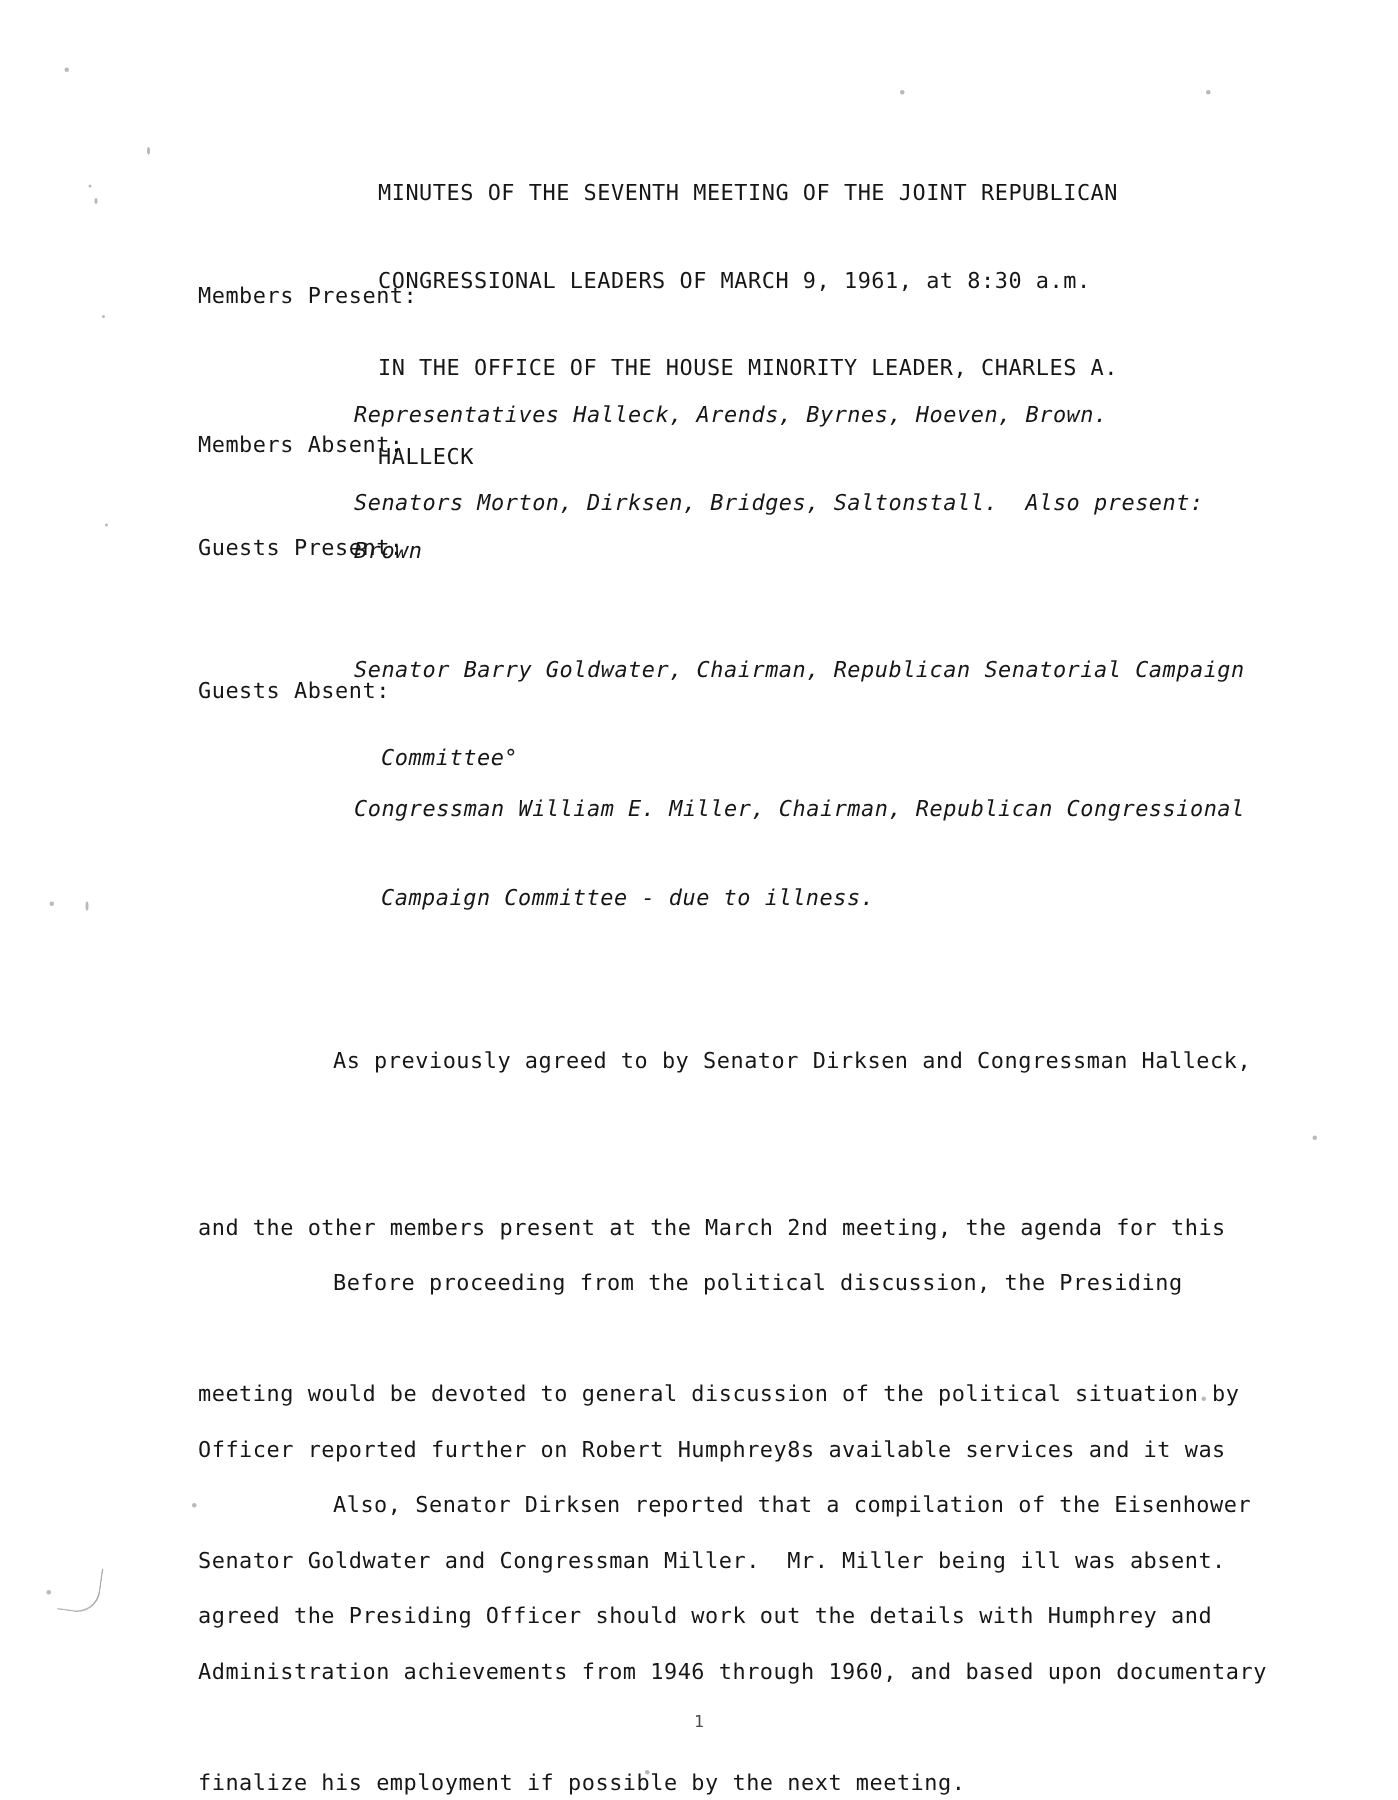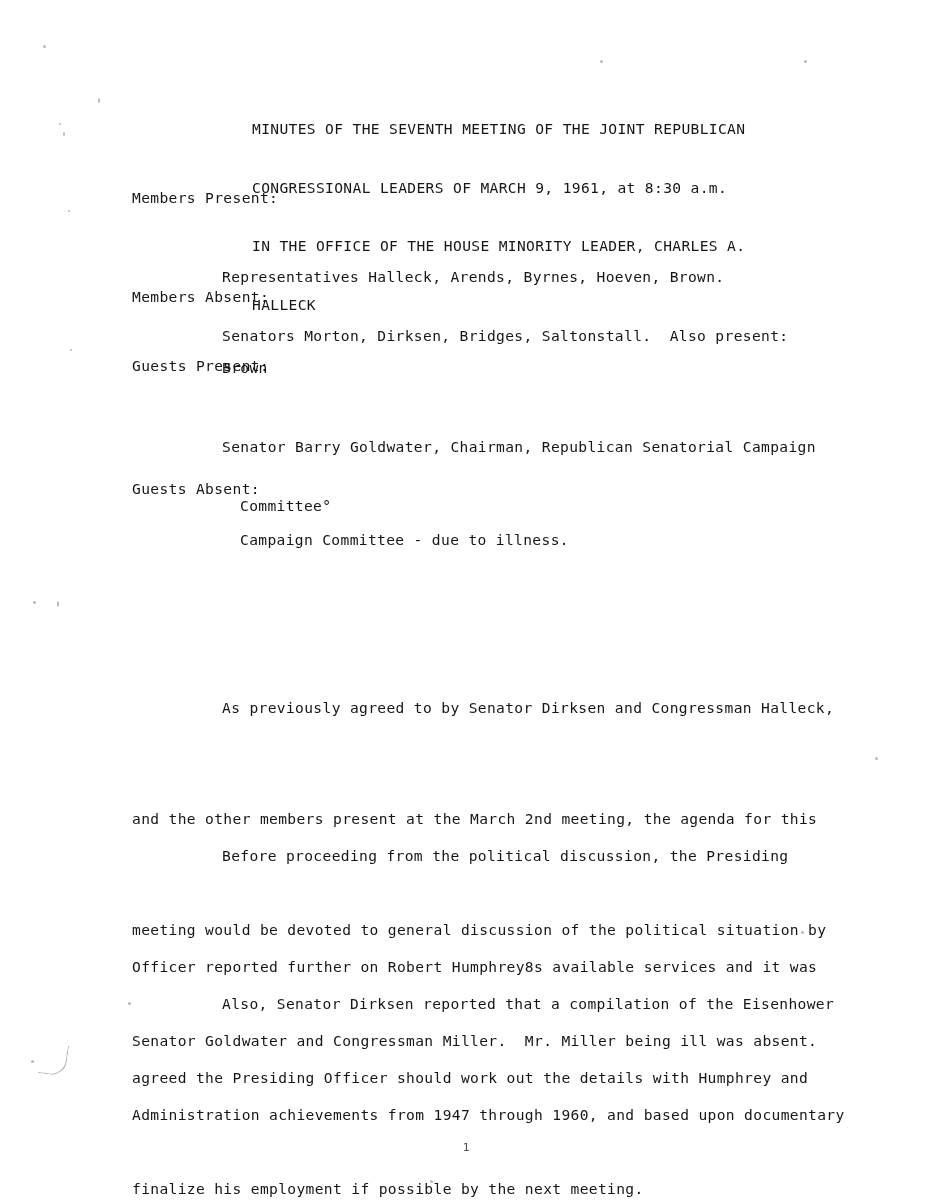--- a/index.html
+++ b/index.html
@@ -42,22 +42,23 @@
   
   .section-label {
     position: absolute;
     left: 132px;
     line-height: 19.5px;
   }
 
   
   .roster {
     position: absolute;
-    left: 222px;
+    left: 236px;
     line-height: 19.5px;
+    font-style: italic;
   }
   .roster .rline { display: block; }
   .roster .hang { display: block; padding-left: 18px; }
 
   
   .para {
     position: absolute;
     left: 132px;
     line-height: 37px;
   }
@@ -134,22 +135,23 @@
   <div class="roster tw" style="top:319px;">
     <span class="rline">Brown</span>
   </div>
 
   <div class="section-label tw" style="top:356px;">Guests Present:</div>
   <div class="roster tw" style="top:398px;">
     <span class="rline">Senator Barry Goldwater, Chairman, Republican Senatorial Campaign</span>
     <span class="hang">Committee°</span>
   </div>
 
-  <div class="section-label tw" style="top:451px;margin-top:28px;">Guests Absent:</div>
+  <div class="section-label tw" style="top:451px;">Guests Absent:</div>
   <div class="roster tw" style="top:491px;">
+    <span class="rline">Congressman William E. Miller, Chairman, Republican Congressional</span>
     <span class="hang">Campaign Committee - due to illness.</span>
   </div>
 
   <div class="para tw" style="top:545px;">
   </div>
 
   <div class="para tw" style="top:615px;">
     <span class="pline first">As previously agreed to by Senator Dirksen and Congressman Halleck,</span>
     <span class="pline">and the other members present at the March 2nd meeting, the agenda for this</span>
     <span class="pline">meeting would be devoted to general discussion of the political situation by</span>
@@ -158,21 +160,21 @@
 
   <div class="para tw" style="top:763px;">
     <span class="pline first">Before proceeding from the political discussion, the Presiding</span>
     <span class="pline">Officer reported further on Robert Humphrey8s available services and it was</span>
     <span class="pline">agreed the Presiding Officer should work out the details with Humphrey and</span>
     <span class="pline">finalize his employment if possible by the next meeting.</span>
   </div>
 
   <div class="para tw" style="top:911px;">
     <span class="pline first">Also, Senator Dirksen reported that a compilation of the Eisenhower</span>
-    <span class="pline">Administration achievements from 1947 through 1960, and based upon documentary</span>
+    <span class="pline">Administration achievements from 1946 through 1960, and based upon documentary</span>
     
     
     
     
   </div>
 
   <div class="page-number" style="top:1141px;">1</div>
 
 </div>
 

